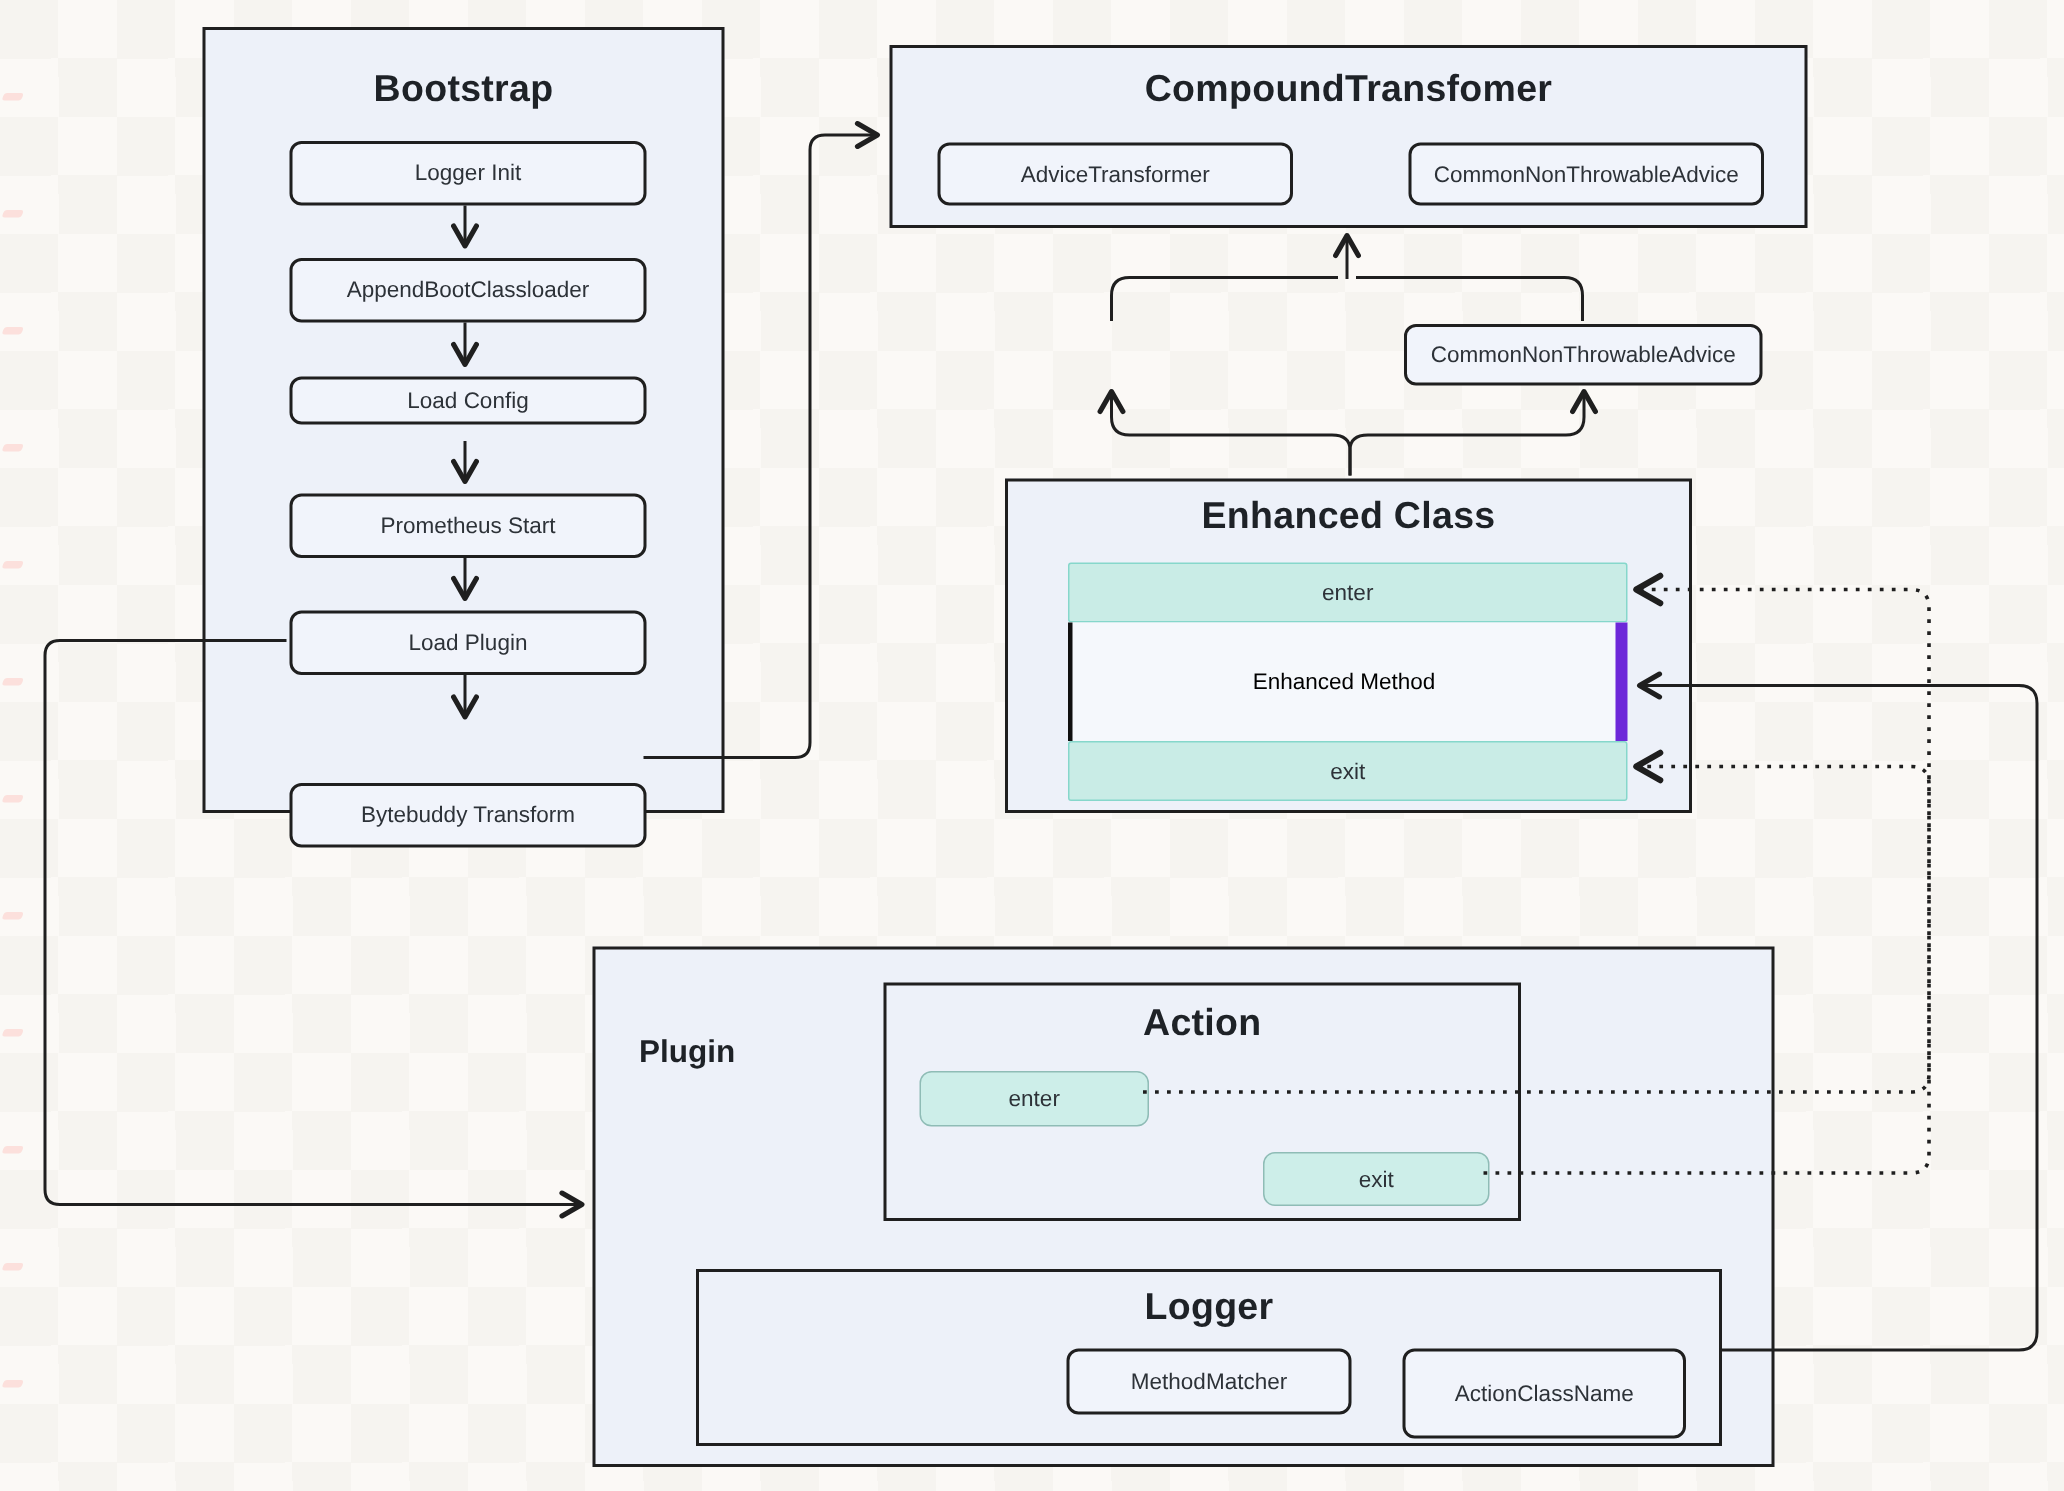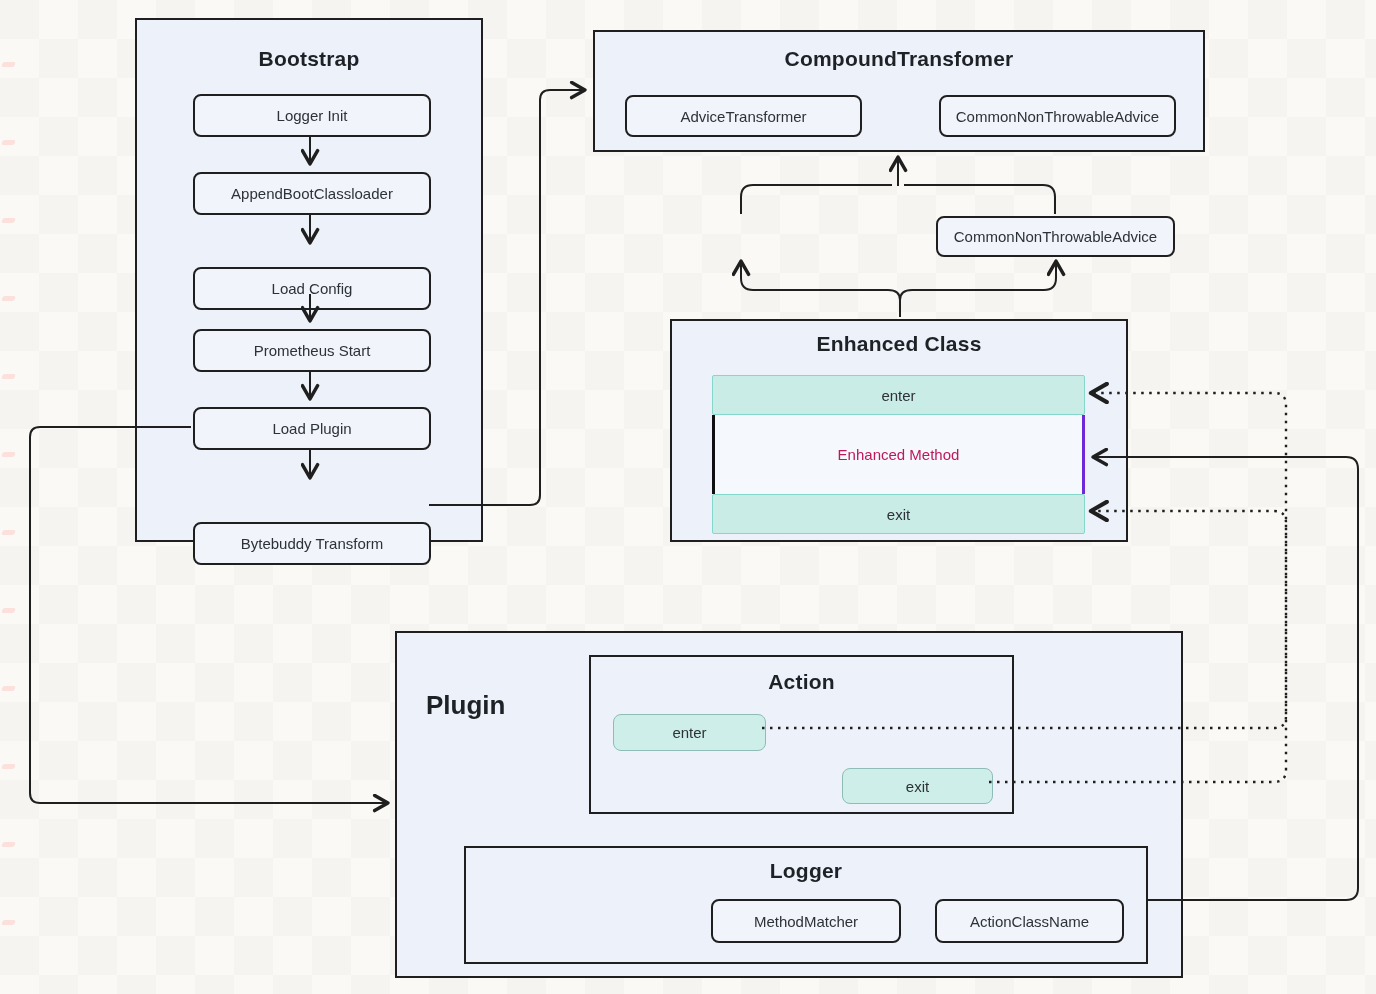--- a/index.html
+++ b/index.html
@@ -13,45 +13,45 @@
     background:repeating-conic-gradient(#fbf9f6 0% 25%, #f6f4f0 0% 50%) 0 0/78px 78px;
   }
   svg.wires{position:absolute;left:0;top:0;z-index:3;pointer-events:none;}
   .panel{
     position:absolute;background:#edf1f9;border:2px solid #1f1f1f;
     box-sizing:border-box;z-index:1;
   }
   .panel .panel{z-index:2;}
   .panel-title{
     position:absolute;left:0;right:0;text-align:center;
-    font-weight:700;font-size:21px;line-height:22px;color:#1e2227;
+    font-weight:700;font-size:25px;line-height:22px;color:#1e2227;
     letter-spacing:.2px;
   }
   .node{
     position:absolute;background:#f1f4fb;border:2px solid #1f1f1f;border-radius:8px;
     box-sizing:border-box;display:flex;align-items:center;justify-content:center;
     font-size:15px;color:#2d3238;z-index:2;
   }
   .teal-bar{
     position:absolute;background:#c9ece6;border:1.5px solid #86d7cb;border-radius:2px;
     box-sizing:border-box;display:flex;align-items:center;justify-content:center;
     font-size:15px;color:#2d3238;z-index:2;
   }
   .teal-btn{
     position:absolute;background:#cdeee9;border:1.5px solid #8fbcb6;border-radius:8px;
     box-sizing:border-box;display:flex;align-items:center;justify-content:center;
     font-size:15px;color:#2d3238;z-index:2;
   }
   .method-bar{
-    position:absolute;background:#f5f8fc;border-left:3px solid #101010;border-right:3px solid #6d28d9;
+    position:absolute;background:#f5f8fc;border-left:3px solid #101010;border-right:8px solid #6d28d9;
     box-sizing:border-box;display:flex;align-items:center;justify-content:center;
-    font-size:15px;color:#be185d;z-index:2;
+    font-size:15px;color:#000000;z-index:2;
   }
   .plugin-label{
-    position:absolute;font-weight:700;font-size:26px;color:#1e2227;z-index:2;
+    position:absolute;font-weight:700;font-size:21px;color:#1e2227;z-index:2;
   }
   .wm{position:absolute;left:2px;width:13px;height:5px;background:#ff8a80;opacity:.22;
       border-radius:2px;transform:skewX(-20deg);z-index:0;}
 </style>
 </head>
 <body>
 
 <div id="canvas">
 
   <div class="wm" style="top:62px"></div>
@@ -64,21 +64,21 @@
   <div class="wm" style="top:608px"></div>
   <div class="wm" style="top:686px"></div>
   <div class="wm" style="top:764px"></div>
   <div class="wm" style="top:842px"></div>
   <div class="wm" style="top:920px"></div>
 
   <div class="panel" style="left:135px;top:18px;width:348px;height:524px;">
     <div class="panel-title" style="top:28px;">Bootstrap</div>
     <div class="node" style="left:56px;top:74px;width:238px;height:43px;">Logger Init</div>
     <div class="node" style="left:56px;top:152px;width:238px;height:43px;">AppendBootClassloader</div>
-    <div class="node" style="left:56px;top:231px;width:238px;height:43px;margin-top:16px;">Load Config</div>
+    <div class="node" style="left:56px;top:231px;width:238px;height:32px;">Load Config</div>
     <div class="node" style="left:56px;top:309px;width:238px;height:43px;">Prometheus Start</div>
     <div class="node" style="left:56px;top:387px;width:238px;height:43px;">Load Plugin</div>
     <div class="node" style="left:56px;top:466px;width:238px;height:43px;margin-top:36px;">Bytebuddy Transform</div>
   </div>
 
   <div class="panel" style="left:593px;top:30px;width:612px;height:122px;">
     <div class="panel-title" style="top:16px;">CompoundTransfomer</div>
     <div class="node" style="left:30px;top:63px;width:237px;height:42px;">AdviceTransformer</div>
     <div class="node" style="left:344px;top:63px;width:237px;height:42px;">CommonNonThrowableAdvice</div>
   </div>
@@ -97,21 +97,21 @@
 
     <div class="panel" style="left:192px;top:22px;width:425px;height:159px;">
       <div class="panel-title" style="top:14px;">Action</div>
       <div class="teal-btn" style="left:22px;top:57px;width:153px;height:37px;">enter</div>
       <div class="teal-btn" style="left:251px;top:111px;width:151px;height:36px;">exit</div>
     </div>
 
     <div class="panel" style="left:67px;top:213px;width:684px;height:118px;">
       <div class="panel-title" style="top:12px;">Logger</div>
       <div class="node" style="left:245px;top:51px;width:190px;height:44px;">MethodMatcher</div>
-      <div class="node" style="left:469px;top:51px;width:189px;height:44px;">ActionClassName</div>
+      <div class="node" style="left:469px;top:51px;width:189px;height:60px;">ActionClassName</div>
     </div>
   </div>
 
   <svg class="wires" width="1376" height="994" viewBox="0 0 1376 994">
     <defs>
       <marker id="arr" viewBox="0 0 10 10" refX="8" refY="5" markerWidth="9.5" markerHeight="9.5" orient="auto-start-reverse">
         <path d="M1.5,1 L8.5,5 L1.5,9" fill="none" stroke="#1f1f1f" stroke-width="1.8" stroke-linecap="round" stroke-linejoin="round"></path>
       </marker>
     </defs>
     <g stroke="#1f1f1f" stroke-width="2" fill="none">

